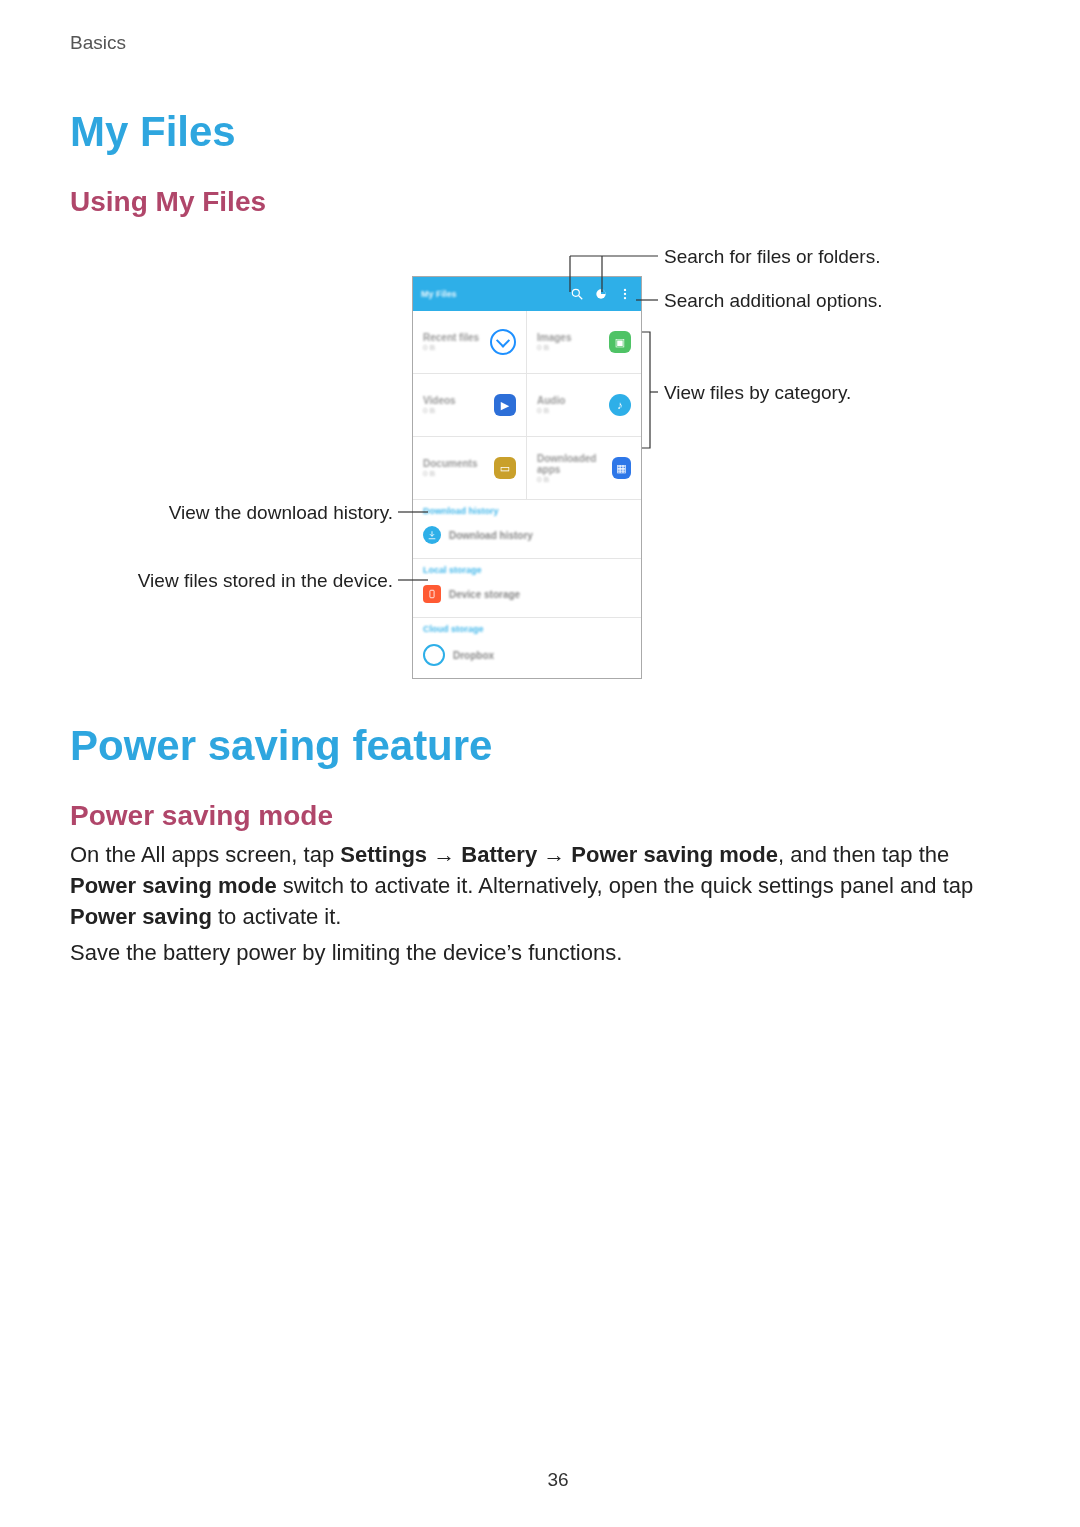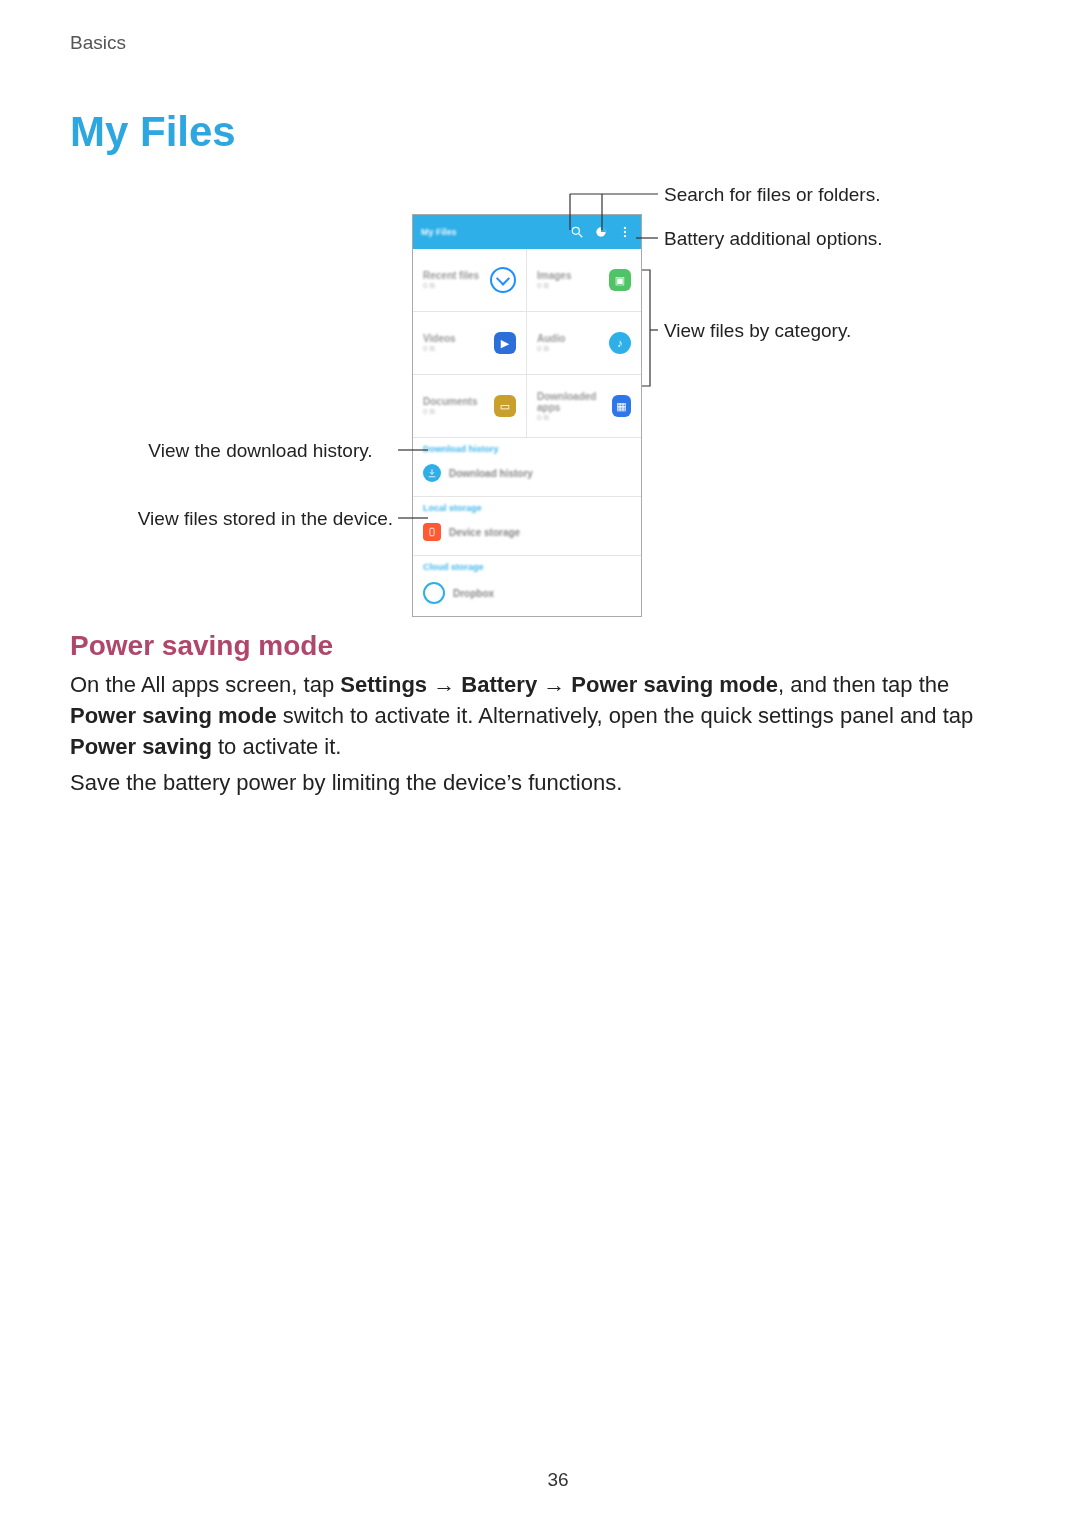--- a/index.html
+++ b/index.html
@@ -170,20 +170,21 @@
   }
 </style>
 </head>
 <body>
 
 <div class="page">
   <div class="breadcrumb">Basics</div>
 
   <h1 class="section">My Files</h1>
 
+  <h2 class="subsection">Using My Files</h2>
 
   <div class="diagram">
 
     <div class="phone">
       <div class="action-bar">
         <span class="action-title">My Files</span>
         <span class="action-icon">
           <svg width="14" height="14" viewBox="0 0 24 24">
               <circle cx="10" cy="10" r="6" stroke="#fff" stroke-width="2" fill="none"></circle>
               <line x1="15" y1="15" x2="21" y2="21" stroke="#fff" stroke-width="2"></line>
@@ -284,42 +285,43 @@
       <div class="list-section" style="border-bottom:none;padding-bottom:8px">
         <div class="list-head">Cloud storage</div>
         <div class="list-row">
           <div class="row-icon ri-dbx"></div>
           <div class="row-text">Dropbox</div>
         </div>
       </div>
     </div>
 
     <div class="callout" style="left:594px; top:4px">Search for files or folders.</div>
-    <div class="callout" style="left:594px; top:48px">Battery additional options.</div>
+    <div class="callout" style="left:594px; top:48px">Search additional options.</div>
     <div class="callout" style="left:594px; top:140px">View files by category.</div>
-    <div class="callout" style="left:58px;  top:260px; text-align:center; width:265px">View the download history.</div>
+    <div class="callout" style="left:58px;  top:260px; text-align:right; width:265px">View the download history.</div>
     <div class="callout" style="left:58px;  top:328px; text-align:right; width:265px">View files stored in the device.</div>
 
     <svg class="lead" style="left:0;top:0" width="940" height="420">
 
       <path d="M500 14 L500 50 M500 14 L588 14"></path>
 
       <path d="M566 58 L588 58"></path>
 
       <path d="M532 14 L532 50"></path>
 
       <path d="M572 90  L580 90  L580 206 L572 206"></path>
       <path d="M580 150 L588 150"></path>
 
       <path d="M328 270 L358 270"></path>
 
       <path d="M328 338 L358 338"></path>
     </svg>
   </div>
 
+  <h1 class="section" style="margin-top:60px">Power saving feature</h1>
 
   <h2 class="subsection">Power saving mode</h2>
   <p class="body">
     <span>On the All apps screen, tap </span><strong>Settings</strong><span> → </span><strong>Battery</strong><span> → </span><strong>Power saving mode</strong><span>, and then tap the </span><strong>Power saving mode</strong><span> switch to activate it. Alternatively, open the quick settings panel and tap </span><strong>Power saving</strong><span> to activate it.</span>
   </p>
   <p class="body">Save the battery power by limiting the device’s functions.</p>
 
   <div class="page-number">36</div>
 </div>
 

